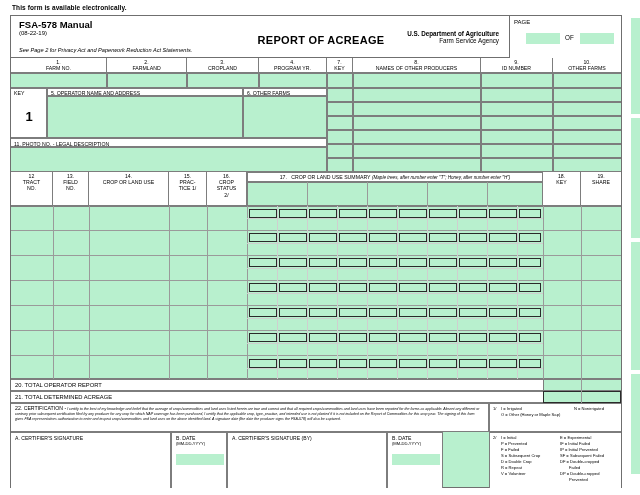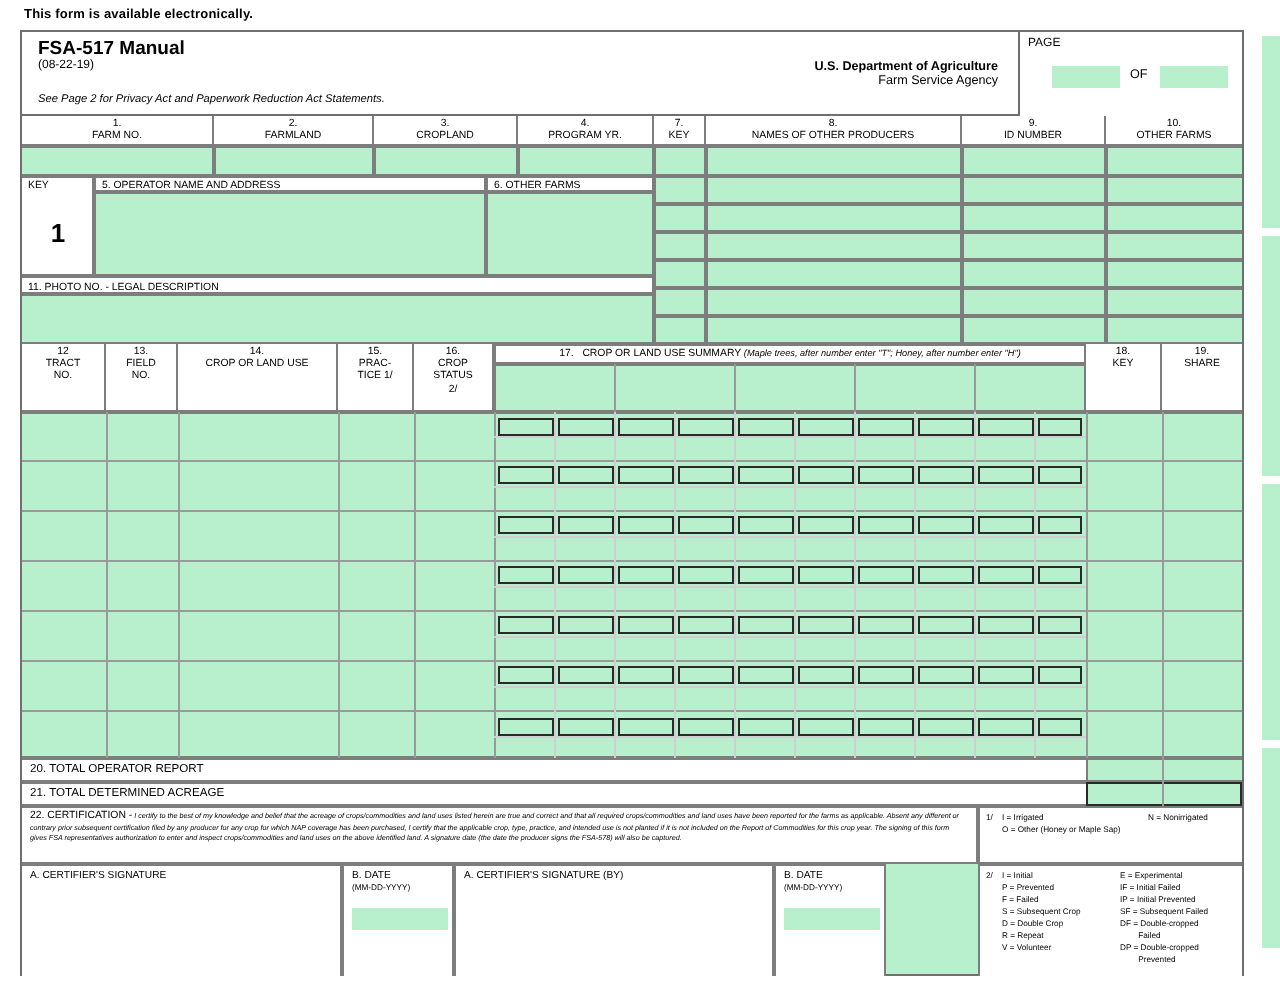--- a/index.html
+++ b/index.html
@@ -197,23 +197,24 @@
   <div class="edge-strip" style="left:631px;top:18px;width:9px;height:96px;"></div>
   <div class="edge-strip" style="left:631px;top:118px;width:9px;height:120px;"></div>
   <div class="edge-strip" style="left:631px;top:242px;width:9px;height:128px;"></div>
   <div class="edge-strip" style="left:631px;top:374px;width:9px;height:100px;"></div>
 
   <div class="avail-note">This form is available electronically.</div>
 
   <div class="form">
 
     <div class="hdr">
-      <div class="title-manual">FSA-517 Manual</div>
+      <div class="title-manual">FSA-578 Manual</div>
       <div class="title-date">(08-22-19)</div>
       <div class="title-note">See Page 2 for Privacy Act and Paperwork Reduction Act Statements.</div>
+      <div class="title-main">REPORT  OF  ACREAGE</div>
       <div class="usda">
         <span style="display:block;font-weight:bold;">U.S. Department of Agriculture</span>
         <span>Farm Service Agency</span>
       </div>
       <div class="pagebox">
         <div class="pl">PAGE</div>
         <div class="f1"></div>
         <div class="of">OF</div>
         <div class="f2"></div>
       </div>

